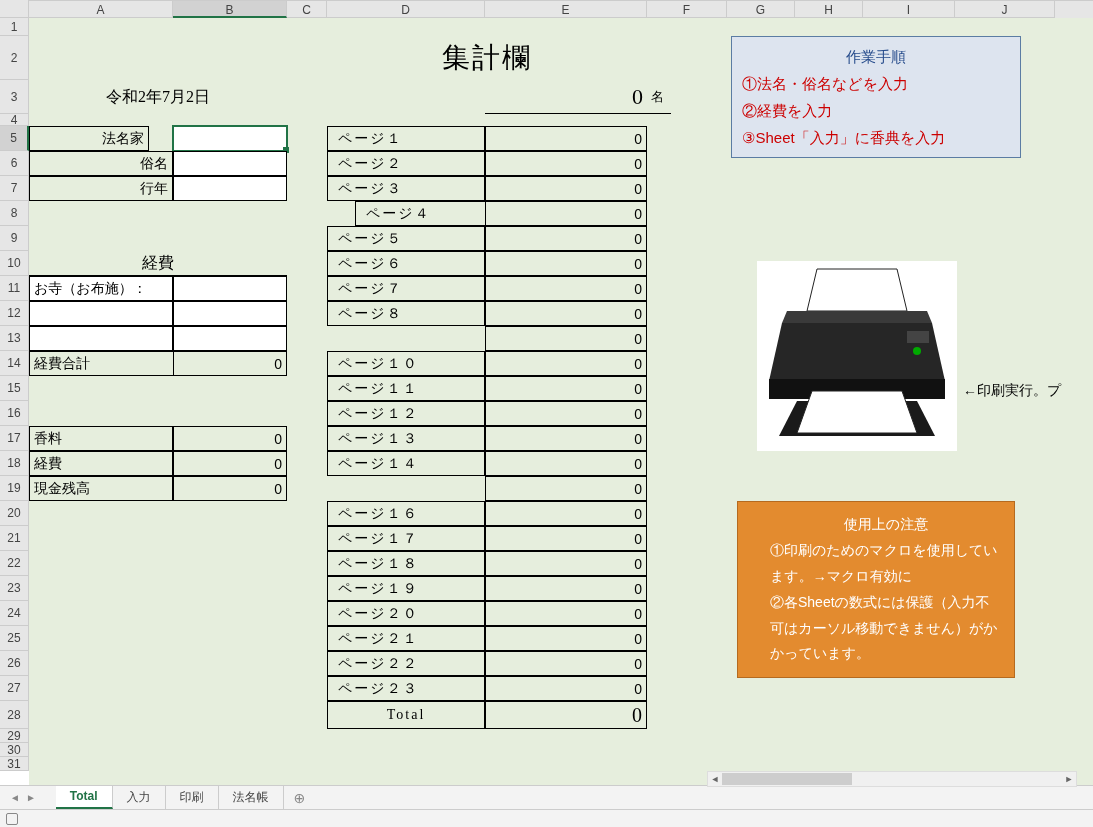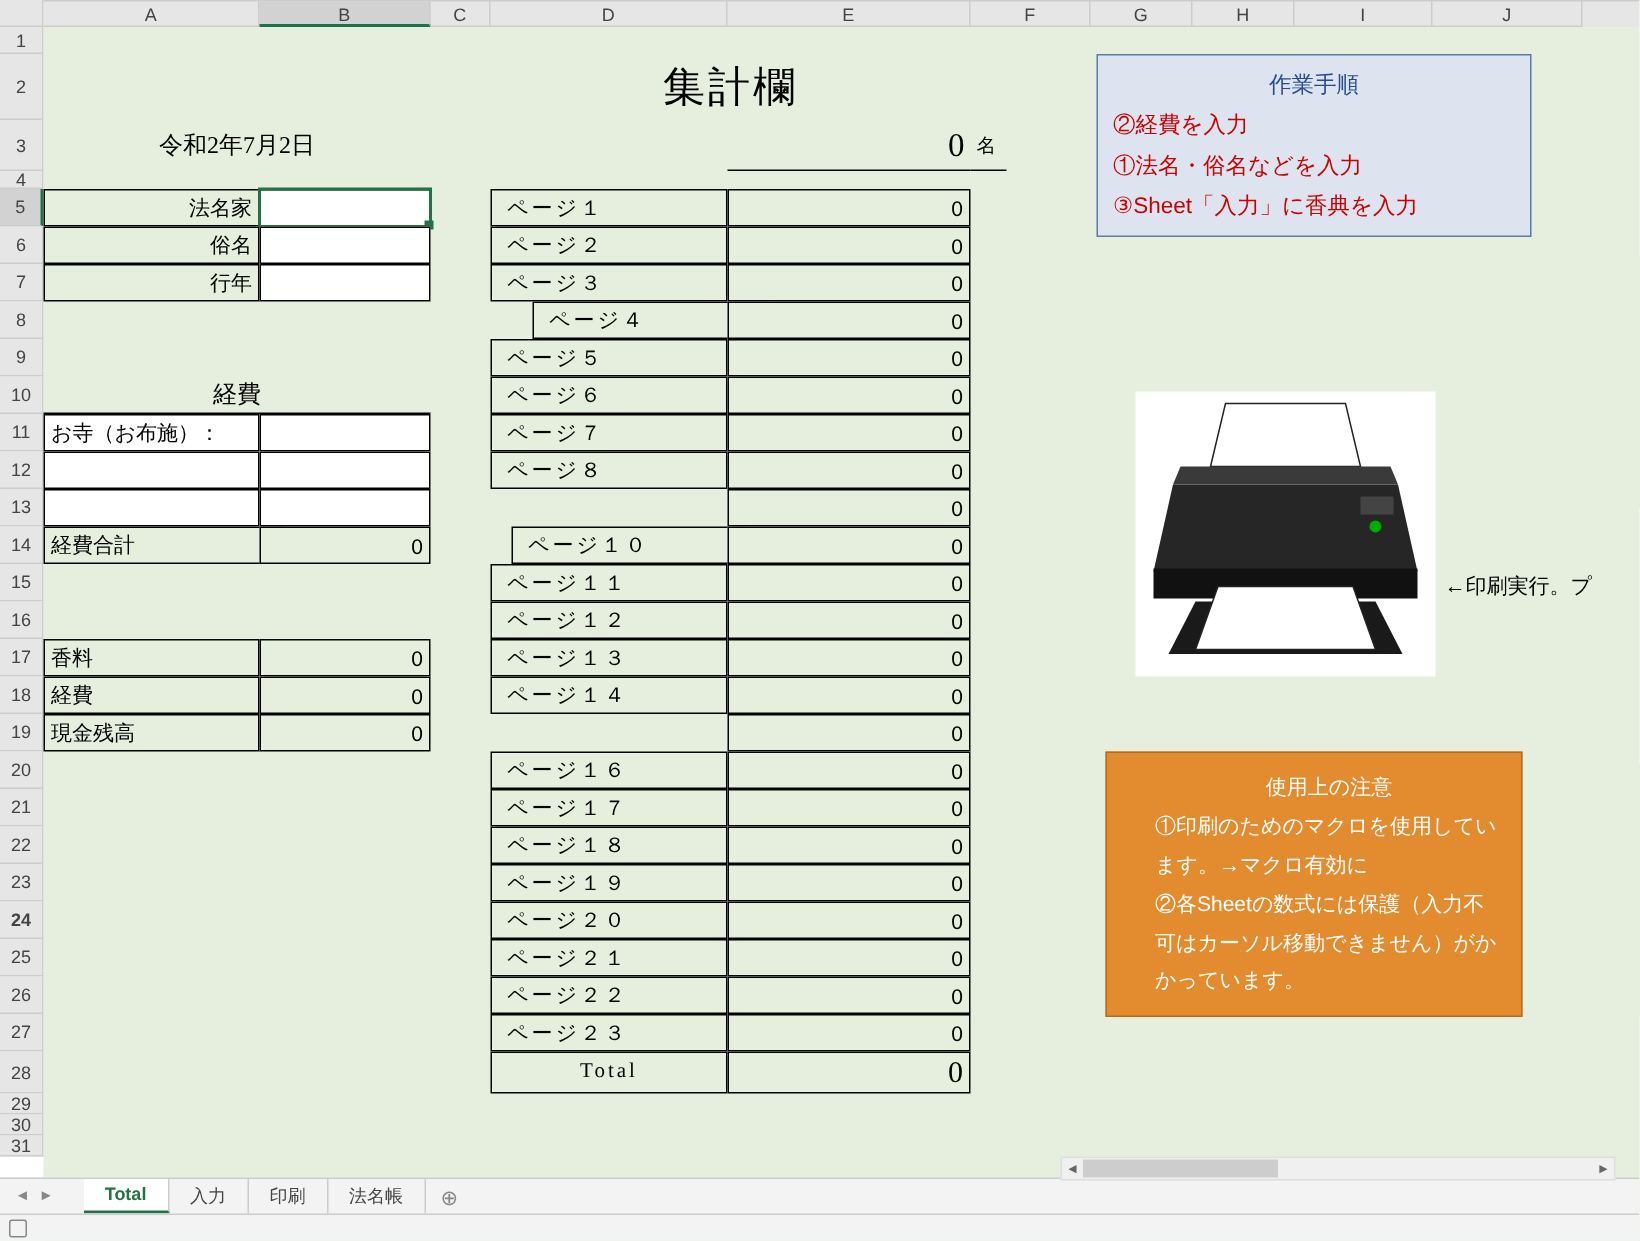--- a/index.html
+++ b/index.html
@@ -249,38 +249,38 @@
     <div style="height: 25px; line-height: 25px;">14</div>
     <div style="height: 25px; line-height: 25px;">15</div>
     <div style="height: 25px; line-height: 25px;">16</div>
     <div style="height: 25px; line-height: 25px;">17</div>
     <div style="height: 25px; line-height: 25px;">18</div>
     <div style="height: 25px; line-height: 25px;">19</div>
     <div style="height: 25px; line-height: 25px;">20</div>
     <div style="height: 25px; line-height: 25px;">21</div>
     <div style="height: 25px; line-height: 25px;">22</div>
     <div style="height: 25px; line-height: 25px;">23</div>
-    <div style="height: 25px; line-height: 25px; font-weight: bold;">24</div>
+    <div style="height: 25px; line-height: 25px;">24</div>
     <div style="height: 25px; line-height: 25px;">25</div>
     <div style="height: 25px; line-height: 25px;">26</div>
     <div style="height: 25px; line-height: 25px;">27</div>
     <div style="height: 28px; line-height: 28px;">28</div>
     <div style="height: 14px; line-height: 14px;">29</div>
     <div style="height: 14px; line-height: 14px;">30</div>
     <div style="height: 14px; line-height: 14px;">31</div>
   </div>
 
 <div class="sheet" id="sheet">
     <div class="cell title center" style="left: 298px; top: 18px; width: 320px; height: 44px;">集計欄</div>
     <div class="cell date-text center" style="left: 0px; top: 62px; width: 258px; height: 34px;">令和2年7月2日</div>
     <div class="cell right underline" style="left: 456px; top: 62px; width: 162px; height: 34px; font-size: 22px; font-family: &quot;MS Mincho&quot;, serif;">
       <span>0</span>
     </div>
     <div class="cell underline" style="left: 618px; top: 62px; width: 24px; height: 34px; font-size: 13px;">名</div>
-    <div class="cell bbox-green right" style="left: 0px; top: 108px; width: 144px; height: 25px;">法名家</div>
+    <div class="cell bbox-green right" style="left: 0px; top: 108px; width: 120px; height: 25px;">法名家</div>
     <div class="cell bbox selected" style="left: 144px; top: 108px; width: 114px; height: 25px;">
       <div class="sel-handle"></div>
     </div>
     <div class="cell bbox-green right" style="left: 0px; top: 133px; width: 144px; height: 25px;">俗名</div>
     <div class="cell bbox" style="left: 144px; top: 133px; width: 114px; height: 25px;"></div>
     <div class="cell bbox-green right" style="left: 0px; top: 158px; width: 144px; height: 25px;">行年</div>
     <div class="cell bbox" style="left: 144px; top: 158px; width: 114px; height: 25px;"></div>
     <div class="cell center underline" style="left: 0px; top: 233px; width: 258px; height: 25px; font-size: 16px;">経費</div>
     <div class="cell bbox" style="left: 0px; top: 258px; width: 144px; height: 25px;">お寺（お布施）：</div>
     <div class="cell bbox" style="left: 144px; top: 258px; width: 114px; height: 25px;"></div>
@@ -306,21 +306,21 @@
     <div class="cell bbox-green right" style="left: 456px; top: 183px; width: 162px; height: 25px;">0</div>
     <div class="cell bbox-green page-label" style="left: 298px; top: 208px; width: 158px; height: 25px; padding-left: 10px;">ページ５</div>
     <div class="cell bbox-green right" style="left: 456px; top: 208px; width: 162px; height: 25px;">0</div>
     <div class="cell bbox-green page-label" style="left: 298px; top: 233px; width: 158px; height: 25px; padding-left: 10px;">ページ６</div>
     <div class="cell bbox-green right" style="left: 456px; top: 233px; width: 162px; height: 25px;">0</div>
     <div class="cell bbox-green page-label" style="left: 298px; top: 258px; width: 158px; height: 25px; padding-left: 10px;">ページ７</div>
     <div class="cell bbox-green right" style="left: 456px; top: 258px; width: 162px; height: 25px;">0</div>
     <div class="cell bbox-green page-label" style="left: 298px; top: 283px; width: 158px; height: 25px; padding-left: 10px;">ページ８</div>
     <div class="cell bbox-green right" style="left: 456px; top: 283px; width: 162px; height: 25px;">0</div>
     <div class="cell bbox-green right" style="left: 456px; top: 308px; width: 162px; height: 25px;">0</div>
-    <div class="cell bbox-green page-label" style="left: 312px; top: 333px; width: 158px; height: 25px; padding-left: 10px;">ページ１０</div>
+    <div class="cell bbox-green page-label" style="left: 298px; top: 333px; width: 158px; height: 25px; padding-left: 10px;">ページ１０</div>
     <div class="cell bbox-green right" style="left: 456px; top: 333px; width: 162px; height: 25px;">0</div>
     <div class="cell bbox-green page-label" style="left: 298px; top: 358px; width: 158px; height: 25px; padding-left: 10px;">ページ１１</div>
     <div class="cell bbox-green right" style="left: 456px; top: 358px; width: 162px; height: 25px;">0</div>
     <div class="cell bbox-green page-label" style="left: 298px; top: 383px; width: 158px; height: 25px; padding-left: 10px;">ページ１２</div>
     <div class="cell bbox-green right" style="left: 456px; top: 383px; width: 162px; height: 25px;">0</div>
     <div class="cell bbox-green page-label" style="left: 298px; top: 408px; width: 158px; height: 25px; padding-left: 10px;">ページ１３</div>
     <div class="cell bbox-green right" style="left: 456px; top: 408px; width: 162px; height: 25px;">0</div>
     <div class="cell bbox-green page-label" style="left: 298px; top: 433px; width: 158px; height: 25px; padding-left: 10px;">ページ１４</div>
     <div class="cell bbox-green right" style="left: 456px; top: 433px; width: 162px; height: 25px;">0</div>
     <div class="cell bbox-green right" style="left: 456px; top: 458px; width: 162px; height: 25px;">0</div>
@@ -337,22 +337,22 @@
     <div class="cell bbox-green page-label" style="left: 298px; top: 608px; width: 158px; height: 25px; padding-left: 10px;">ページ２１</div>
     <div class="cell bbox-green right" style="left: 456px; top: 608px; width: 162px; height: 25px;">0</div>
     <div class="cell bbox-green page-label" style="left: 298px; top: 633px; width: 158px; height: 25px; padding-left: 10px;">ページ２２</div>
     <div class="cell bbox-green right" style="left: 456px; top: 633px; width: 162px; height: 25px;">0</div>
     <div class="cell bbox-green page-label" style="left: 298px; top: 658px; width: 158px; height: 25px; padding-left: 10px;">ページ２３</div>
     <div class="cell bbox-green right" style="left: 456px; top: 658px; width: 162px; height: 25px;">0</div>
     <div class="cell bbox-green center" style="left: 298px; top: 683px; width: 158px; height: 28px; font-family: &quot;MS Mincho&quot;, serif; letter-spacing: 2px;">Total</div>
     <div class="cell bbox-green right" style="left: 456px; top: 683px; width: 162px; height: 28px; font-size: 20px; font-family: &quot;MS Mincho&quot;, serif;">0</div>
     <div class="proc-box" style="left: 702px; top: 18px; width: 290px;">
       <div class="hdr">作業手順</div>
+      <div class="line">①法名・俗名などを入力</div>
       <div class="line">②経費を入力</div>
-      <div class="line">①法名・俗名などを入力</div>
       <div class="line">③Sheet「入力」に香典を入力</div>
     </div>
     <div class="printer" style="left: 728px; top: 243px;"><svg viewBox="0 0 200 190">
 <polygon points="60,8 140,8 150,50 50,50" fill="#fff" stroke="#222"></polygon>
 <polygon points="25,62 175,62 188,120 12,120" fill="#262626"></polygon>
 <polygon points="25,62 175,62 170,50 30,50" fill="#3a3a3a"></polygon>
 <rect x="12" y="118" width="176" height="20" fill="#111"></rect>
 <polygon points="40,140 160,140 178,175 22,175" fill="#1a1a1a"></polygon>
 <polygon points="55,130 145,130 160,172 40,172" fill="#fff" stroke="#222"></polygon>
 <rect x="150" y="70" width="22" height="12" fill="#444"></rect>

